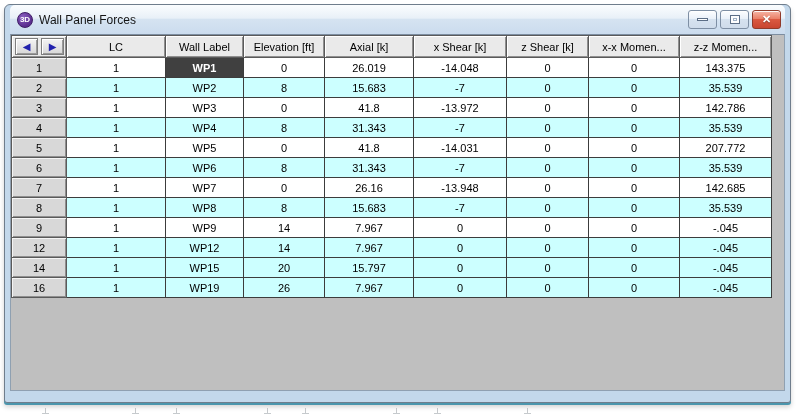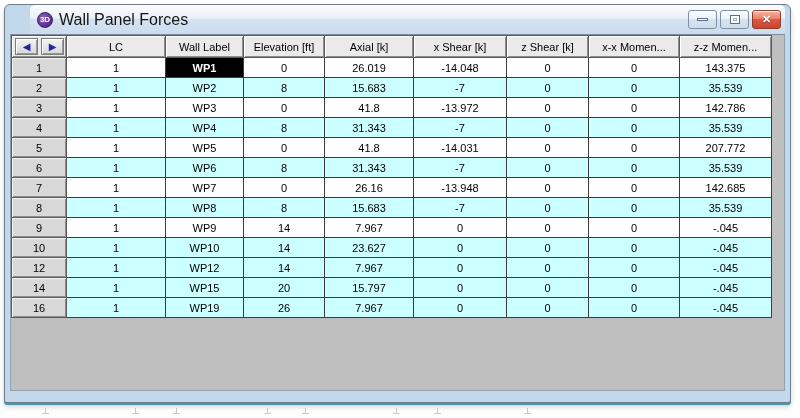--- a/index.html
+++ b/index.html
@@ -13,30 +13,29 @@
     border:1px solid #6f7d8c;
     border-radius:6px 6px 3px 3px;
     padding:0 5px 6px 5px;
     box-shadow:0 2px 0 #4b96ad, 0 4px 5px rgba(0,0,0,.18);
   }
   .titlebar {
     height:29px; display:flex; align-items:center; gap:6px;
     padding:0 4px 0 7px;
     background:linear-gradient(#fbfdfe, #e8f0f8 45%, #d5e3f1 50%, #cbdcee);
     border-radius:5px 5px 0 0;
-    margin-left:20px;
   }
   .app-icon {
     width:16px; height:16px; border-radius:50%;
     background:radial-gradient(circle at 35% 30%, #8a5fc0, #5b2d8e 70%);
     color:#ffffff; font-size:8px; font-weight:bold;
     display:flex; align-items:center; justify-content:center;
     border:1px solid #3f1d66; flex:0 0 auto;
   }
-  .title-text { font-size:16px; color:#151515; }
+  .title-text { font-size:12px; color:#151515; }
   .win-buttons { margin-left:auto; display:flex; gap:3px; align-items:center; }
   .win-btn {
     width:29px; height:19px; border-radius:3px;
     border:1px solid #7e8fa4;
     background:linear-gradient(#fdfeff, #eaf1f9 45%, #d6e2ef 50%, #cfdceb);
     display:flex; align-items:center; justify-content:center;
     box-shadow:inset 0 1px 0 rgba(255,255,255,.9);
     cursor:default;
   }
   .win-btn.close {
@@ -81,21 +80,21 @@
     display:flex; align-items:center; justify-content:center;
     color:#2222ad; font-size:10px; line-height:1; cursor:default;
   }
   tbody th.row-num {
     height:20px; background:#d8d8d8; color:#000;
     box-shadow:inset 1px 1px 0 #f4f4f4, inset -1px -1px 0 #8f8f8f;
     border-color:#5a5a5a;
   }
   tbody td { height:20px; background:#ffffff; color:#000; }
   tbody tr.stripe td { background:#ccffff; }
-  tbody td.selected { background:#000000; color:#ffffff; font-weight:bold; }
+  tbody td.selected { background:#404040; color:#ffffff; font-weight:bold; }
 
   
   .mark { position:absolute; top:408px; width:9px; height:7px; opacity:.5; }
   .mark::before { content:""; position:absolute; left:4px; top:0; width:1px; height:5px; background:#8f969c; }
   .mark::after  { content:""; position:absolute; left:1px; top:5px; width:7px; height:1px; background:#8f969c; }
 </style>
 </head>
 <body>
 
 <div class="page">
@@ -242,31 +241,20 @@
               <td>1</td>
               <td>WP9</td>
               <td>14</td>
               <td>7.967</td>
               <td>0</td>
               <td>0</td>
               <td>0</td>
               <td>-.045</td>
             </tr>
             <tr class="stripe">
-              <th class="row-num">10</th>
-              <td>1</td>
-              <td>WP10</td>
-              <td>14</td>
-              <td>23.627</td>
-              <td>0</td>
-              <td>0</td>
-              <td>0</td>
-              <td>-.045</td>
-            </tr>
-            <tr class="stripe">
               <th class="row-num">12</th>
               <td>1</td>
               <td>WP12</td>
               <td>14</td>
               <td>7.967</td>
               <td>0</td>
               <td>0</td>
               <td>0</td>
               <td>-.045</td>
             </tr>

